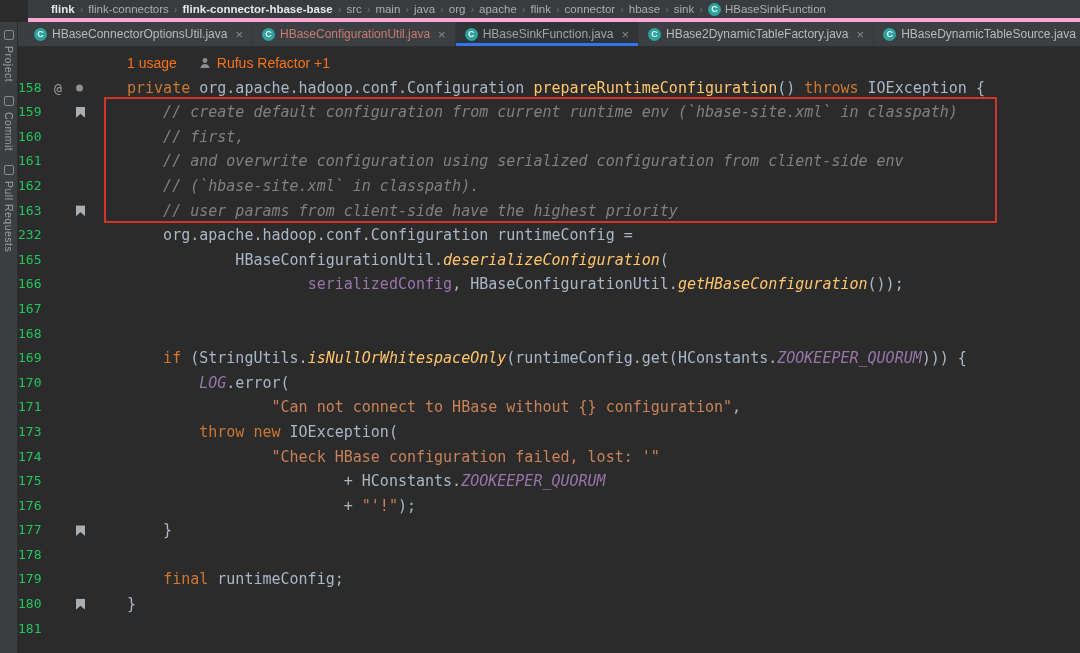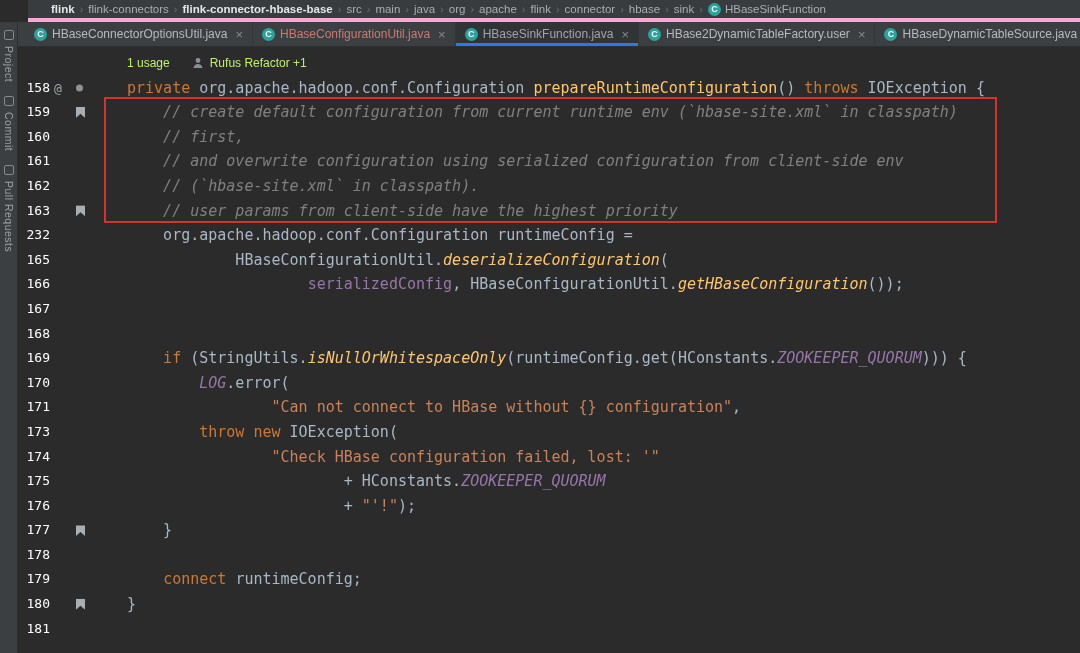--- a/index.html
+++ b/index.html
@@ -37,42 +37,42 @@
   .class-icon{width:13px;height:13px;border-radius:50%;background:#2ea29d;color:#eafaf8;font-size:9px;
     font-weight:bold;display:inline-flex;align-items:center;justify-content:center;flex:none;
     font-family:"Liberation Sans",sans-serif;}
 
   
   .editor{flex:1;position:relative;background:#2b2b2b;overflow:hidden;
     font-family:"DejaVu Sans Mono",monospace;font-size:15px;color:#a9b7c6;}
   .lines{padding-top:4px;}
   .row{display:flex;height:24.6px;align-items:center;}
   .gutter{width:109px;flex:none;position:relative;height:100%;}
-  .lnum{position:absolute;left:0;top:0;width:32px;text-align:right;color:#ffffff;font-size:13px;
+  .lnum{position:absolute;left:0;top:0;width:32px;text-align:left;color:#22c55e;font-size:13px;
     line-height:24.6px;font-family:"DejaVu Sans Mono",monospace;}
   .gicon{position:absolute;top:50%;transform:translateY(-50%);}
   .at-icon{left:36px;color:#9da2a6;font-size:13px;line-height:13px;font-family:"DejaVu Sans Mono",monospace;}
   .dot-icon{left:58px;width:7px;height:7px;border-radius:50%;background:#8e9296;}
   .bookmark-icon{left:58px;width:9px;height:11px;background:#a9aeb3;
     clip-path:polygon(0 0,100% 0,100% 100%,50% 62%,0 100%);}
   .code{white-space:pre;line-height:24.6px;}
 
   
   .kw{color:#cc7832;}
   .def{color:#a9b7c6;}
   .cmt{color:#808080;font-style:italic;}
   .fn{color:#ffc66b;}
   .fni{color:#ffc66b;font-style:italic;}
   .str{color:#c9825a;}
   .const{color:#9876aa;font-style:italic;}
   .field{color:#9876aa;}
 
   
   .inlay{display:flex;align-items:center;gap:6px;font-family:"Liberation Sans",sans-serif;
-    font-size:12px;color:#bef264;text-align:right;}
+    font-size:14px;color:#f97316;text-align:right;}
   .inlay .usages{margin-right:16px;}
   .person{display:inline-flex;align-items:center;}
 
   
   .annotation-rect{position:absolute;left:86px;top:50px;width:893px;height:126px;
     border:2px solid #d0342c;pointer-events:none;box-sizing:border-box;}
 </style>
 </head>
 <body>
 
@@ -158,21 +158,21 @@
             <span class="tab-label" style="color: rgb(199, 123, 114);">HBaseConfigurationUtil.java</span>
             <span class="tab-close">×</span>
           </div>
           <div class="tab active">
             <span class="class-icon">C</span>
             <span class="tab-label">HBaseSinkFunction.java</span>
             <span class="tab-close">×</span>
           </div>
           <div class="tab">
             <span class="class-icon">C</span>
-            <span class="tab-label">HBase2DynamicTableFactory.user</span>
+            <span class="tab-label">HBase2DynamicTableFactory.java</span>
             <span class="tab-close">×</span>
           </div>
           <div class="tab">
             <span class="class-icon">C</span>
             <span class="tab-label">HBaseDynamicTableSource.java</span>
           </div>
         </div>
       <div class="editor">
         <div class="lines">
             <div class="row">
@@ -311,21 +311,21 @@
             <div class="row">
               <div class="gutter">
                 <span class="lnum">178</span>
               </div>
               <div class="code"></div>
             </div>
             <div class="row">
               <div class="gutter">
                 <span class="lnum">179</span>
               </div>
-              <div class="code"><span class="def">    </span><span class="kw">connect </span><span class="def">runtimeConfig;</span></div>
+              <div class="code"><span class="def">    </span><span class="kw">final </span><span class="def">runtimeConfig;</span></div>
             </div>
             <div class="row">
               <div class="gutter">
                 <span class="lnum">180</span>
                 <span class="gicon bookmark-icon"></span>
               </div>
               <div class="code"><span class="def">}</span></div>
             </div>
             <div class="row">
               <div class="gutter">

